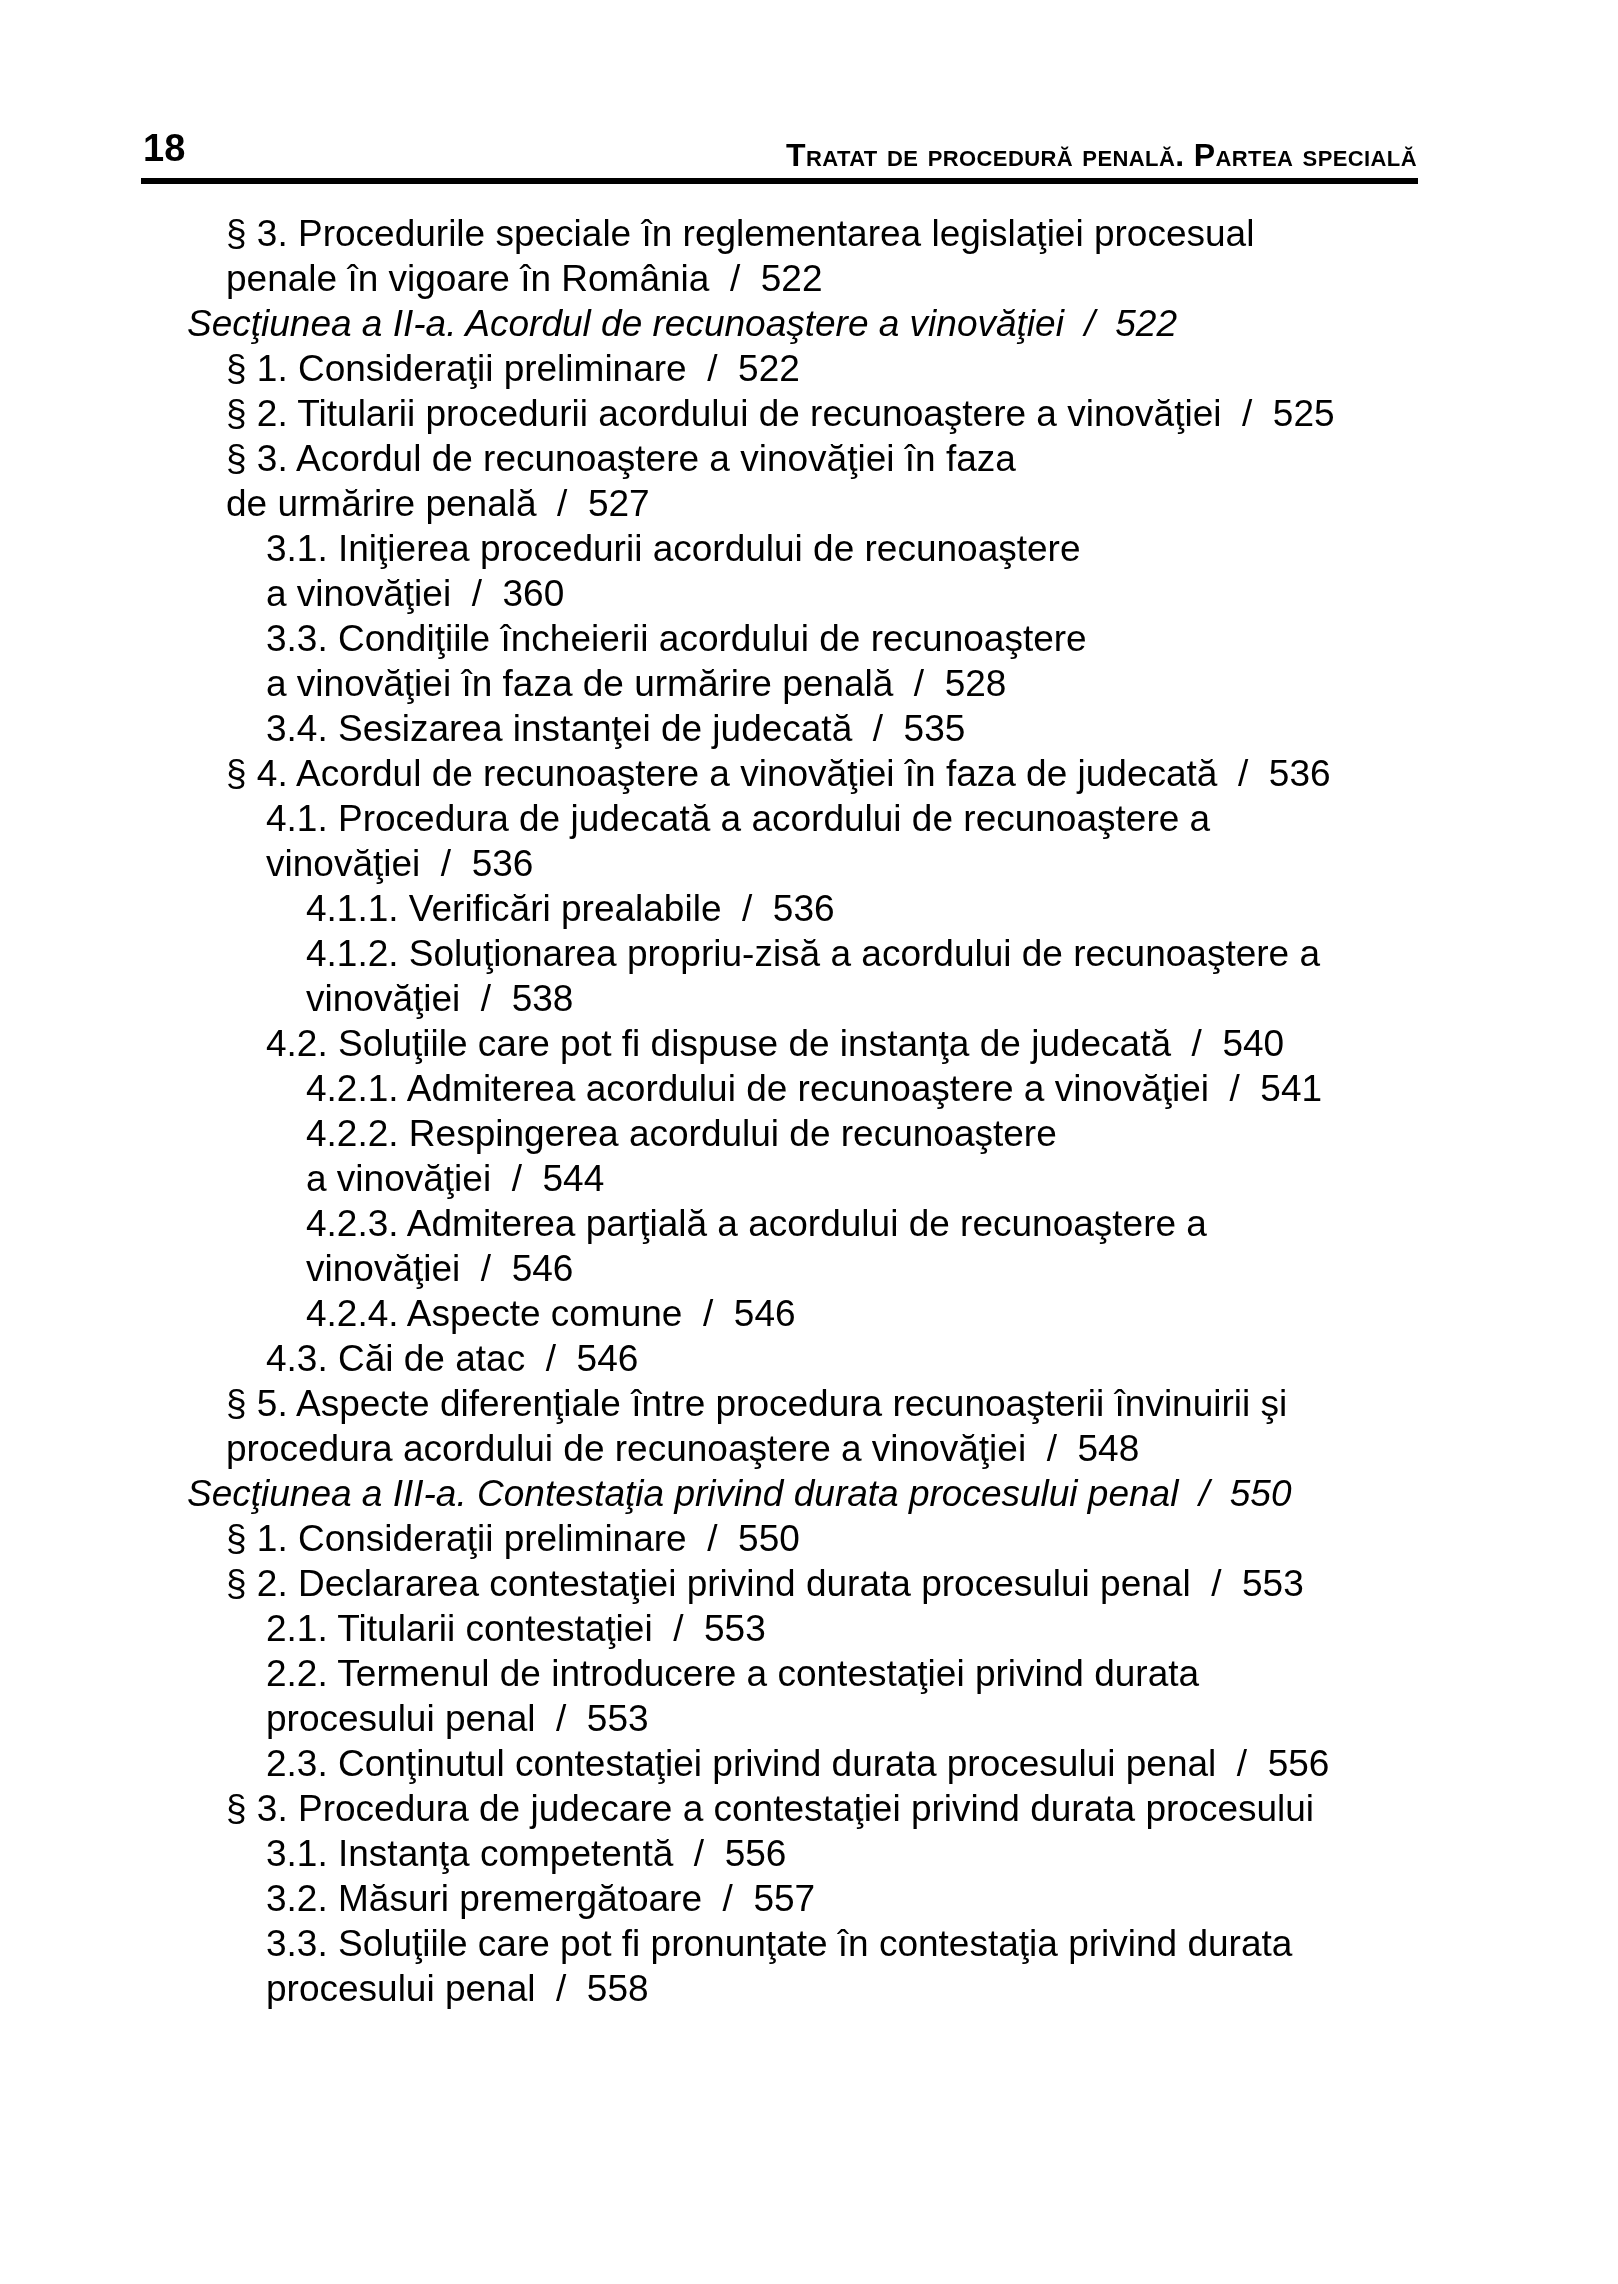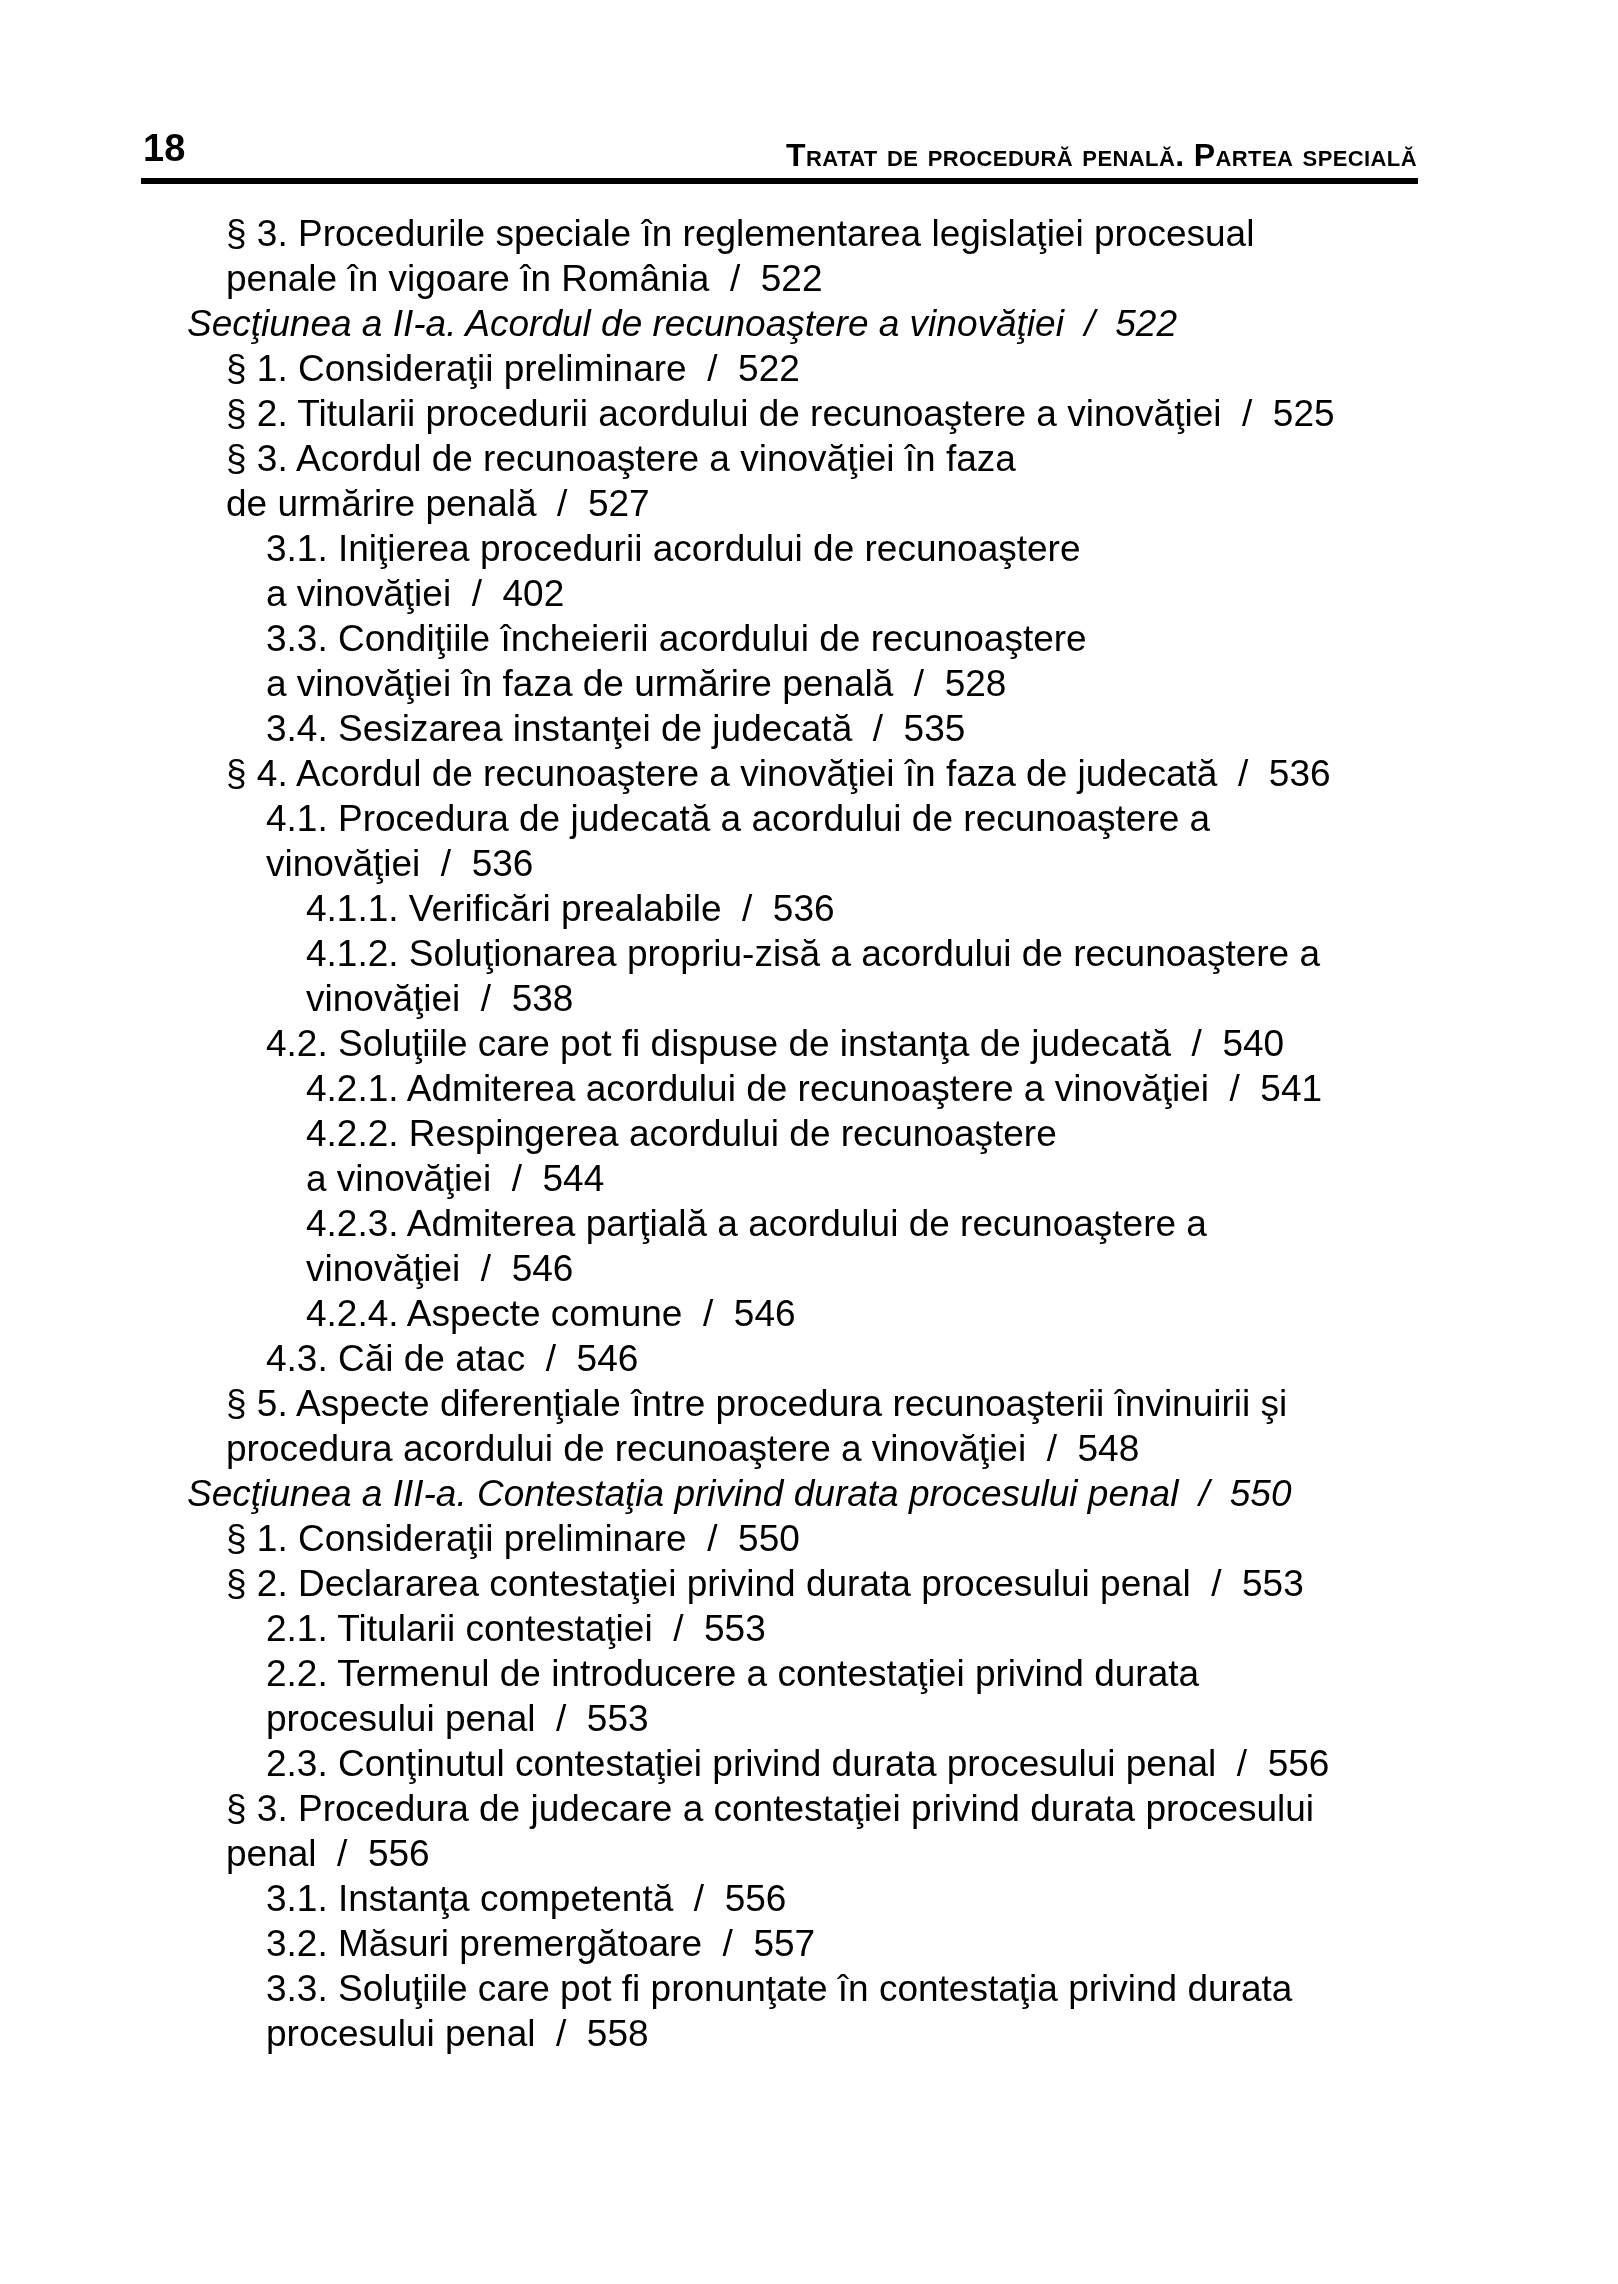--- a/index.html
+++ b/index.html
@@ -25,21 +25,21 @@
 
 <ul class="toc" id="toc">
     <li class="lvl1">§ 3. Procedurile speciale în reglementarea legislaţiei procesual</li>
     <li class="lvl1">penale în vigoare în România  /  522</li>
     <li class="lvl0">Secţiunea a II-a. Acordul de recunoaştere a vinovăţiei  /  522</li>
     <li class="lvl1">§ 1. Consideraţii preliminare  /  522</li>
     <li class="lvl1">§ 2. Titularii procedurii acordului de recunoaştere a vinovăţiei  /  525</li>
     <li class="lvl1">§ 3. Acordul de recunoaştere a vinovăţiei în faza</li>
     <li class="lvl1">de urmărire penală  /  527</li>
     <li class="lvl2">3.1. Iniţierea procedurii acordului de recunoaştere</li>
-    <li class="lvl2">a vinovăţiei  /  402</li>
+    <li class="lvl2">a vinovăţiei  /  360</li>
     <li class="lvl2">3.3. Condiţiile încheierii acordului de recunoaştere</li>
     <li class="lvl2">a vinovăţiei în faza de urmărire penală  /  528</li>
     <li class="lvl2">3.4. Sesizarea instanţei de judecată  /  535</li>
     <li class="lvl1">§ 4. Acordul de recunoaştere a vinovăţiei în faza de judecată  /  536</li>
     <li class="lvl2">4.1. Procedura de judecată a acordului de recunoaştere a</li>
     <li class="lvl2">vinovăţiei  /  536</li>
     <li class="lvl3">4.1.1. Verificări prealabile  /  536</li>
     <li class="lvl3">4.1.2. Soluţionarea propriu-zisă a acordului de recunoaştere a</li>
     <li class="lvl3">vinovăţiei  /  538</li>
     <li class="lvl2">4.2. Soluţiile care pot fi dispuse de instanţa de judecată  /  540</li>
@@ -53,19 +53,18 @@
     <li class="lvl1">§ 5. Aspecte diferenţiale între procedura recunoaşterii învinuirii şi</li>
     <li class="lvl1">procedura acordului de recunoaştere a vinovăţiei  /  548</li>
     <li class="lvl0">Secţiunea a III-a. Contestaţia privind durata procesului penal  /  550</li>
     <li class="lvl1">§ 1. Consideraţii preliminare  /  550</li>
     <li class="lvl1">§ 2. Declararea contestaţiei privind durata procesului penal  /  553</li>
     <li class="lvl2">2.1. Titularii contestaţiei  /  553</li>
     <li class="lvl2">2.2. Termenul de introducere a contestaţiei privind durata</li>
     <li class="lvl2">procesului penal  /  553</li>
     <li class="lvl2">2.3. Conţinutul contestaţiei privind durata procesului penal  /  556</li>
     <li class="lvl1">§ 3. Procedura de judecare a contestaţiei privind durata procesului</li>
-    <li class="lvl1">penal  /  556</li>
     <li class="lvl2">3.1. Instanţa competentă  /  556</li>
     <li class="lvl2">3.2. Măsuri premergătoare  /  557</li>
     <li class="lvl2">3.3. Soluţiile care pot fi pronunţate în contestaţia privind durata</li>
     <li class="lvl2">procesului penal  /  558</li>
   </ul>
 
 
 </body></html>

